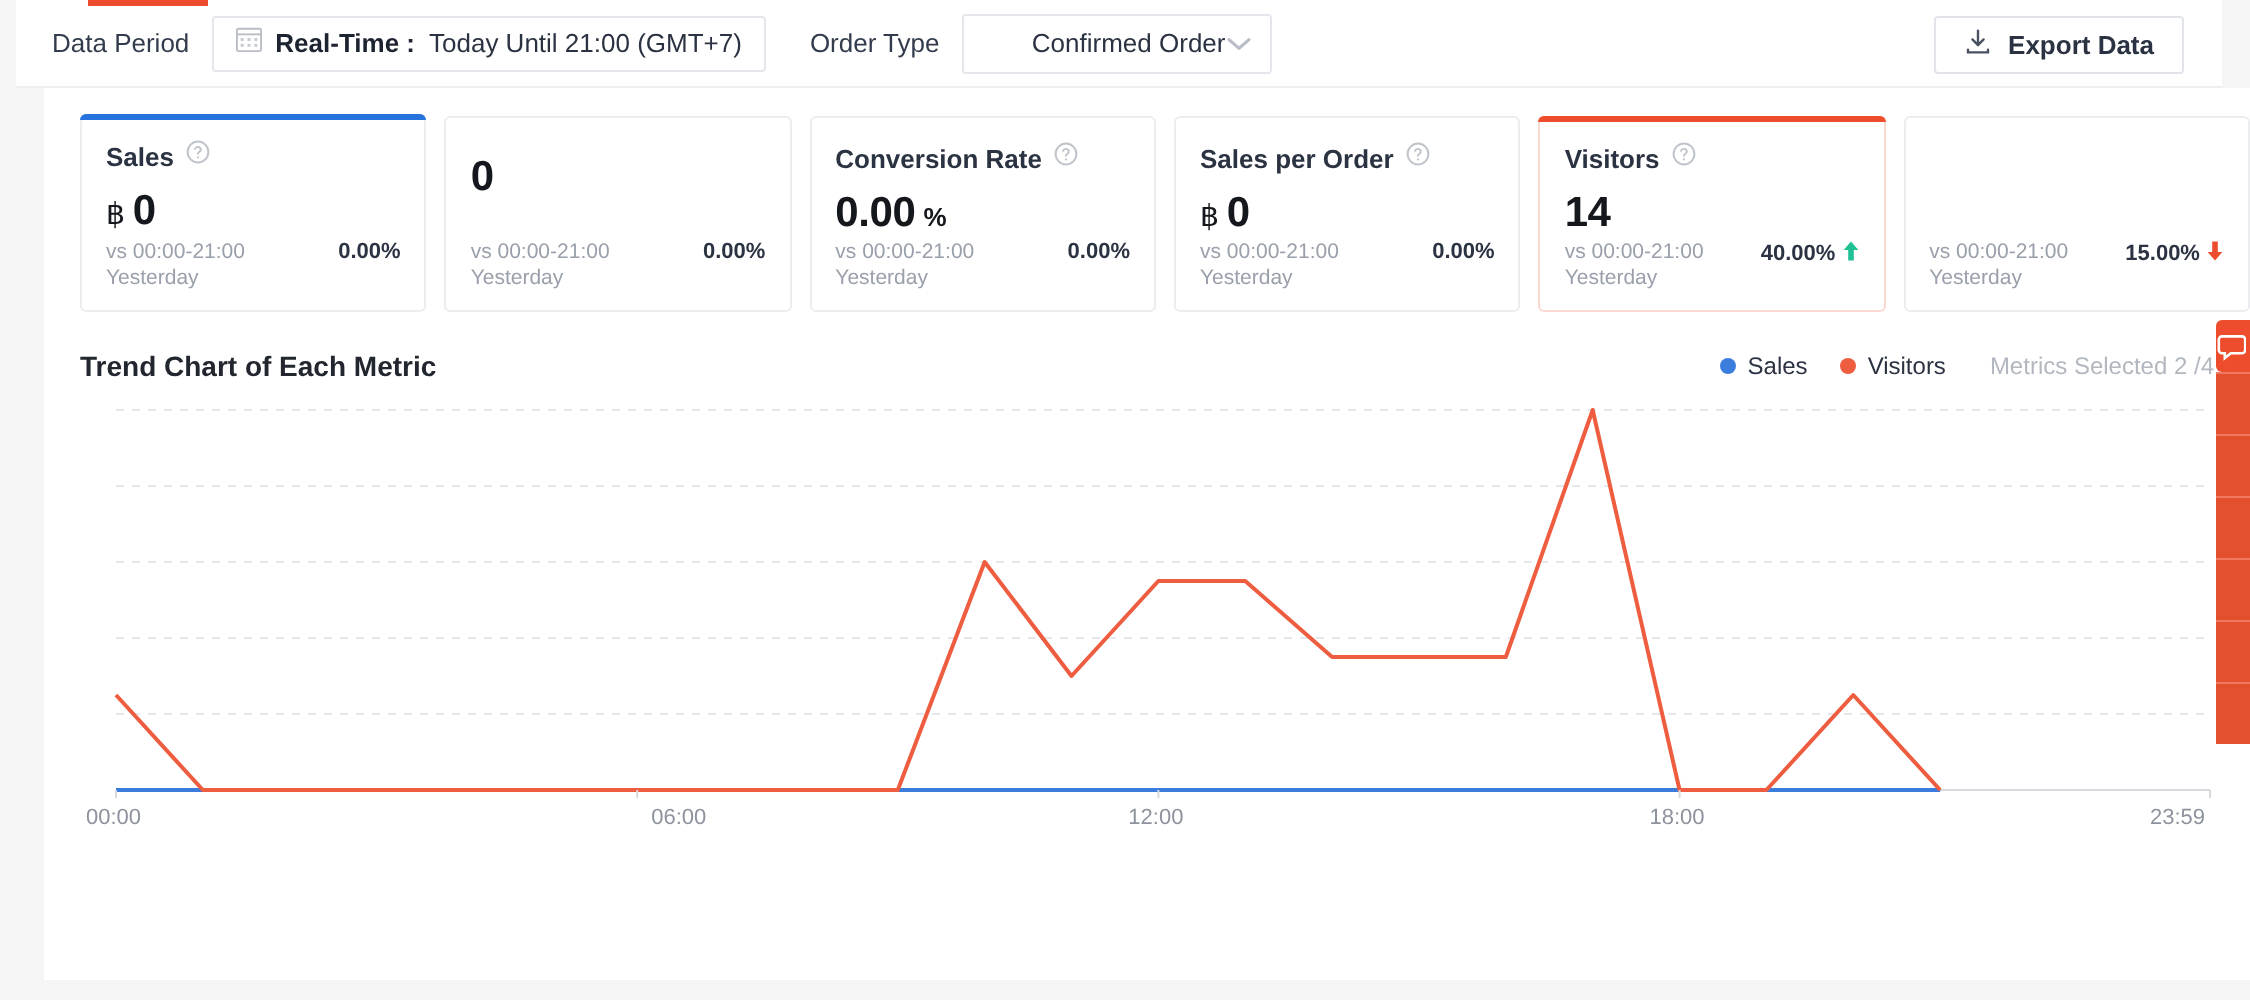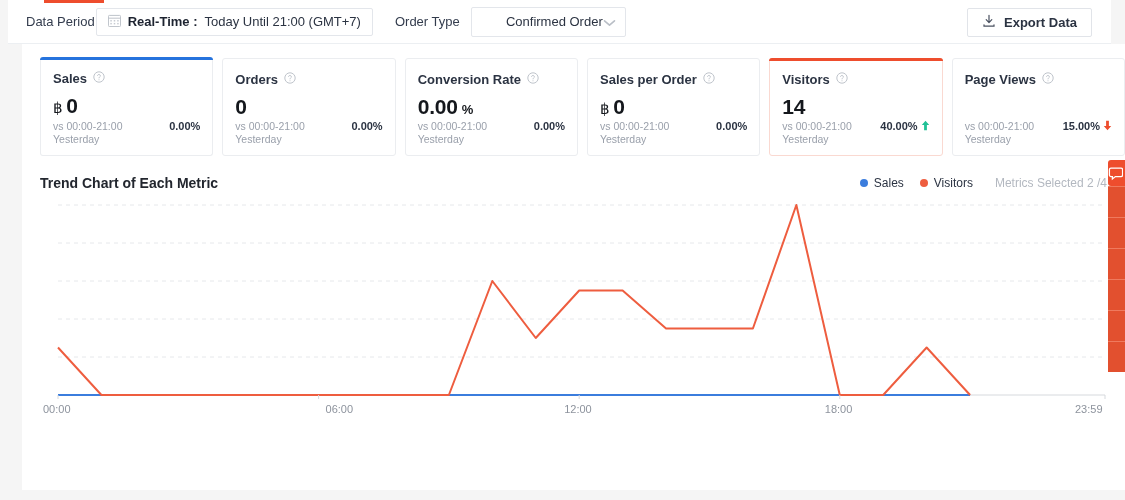--- a/index.html
+++ b/index.html
@@ -20,21 +20,21 @@
   }
   .topbar-accent {
     position: absolute; left: 36px; top: 0; width: 60px; height: 3px;
     background: #ee4d2d;
   }
   .tb-label {
     font-size: 13px; color: #333c4d; margin-left: 18px; white-space: nowrap;
   }
   .date-box {
     display: flex; align-items: center; gap: 7px;
-    margin-left: 1px; height: 28px; padding: 0 11px;
+    margin-left: 11px; height: 28px; padding: 0 11px;
     border: 1px solid #e3e6eb; border-radius: 2px; background: #fff;
   }
   .cal-icon { display:block; }
   .rt-strong { font-size: 13px; font-weight: bold; color: #1d2330; white-space: nowrap; }
   .rt-rest { font-size: 13px; color: #2b3342; white-space: nowrap; }
   .ot-label { font-size: 13px; color: #333c4d; margin-left: 22px; white-space: nowrap; }
   .select-box {
     margin-left: 11px; height: 30px; width: 155px; padding: 0 9px 0 11px;
     border: 1px solid #e3e6eb; border-radius: 2px; background: #fff;
     display: flex; align-items: center; justify-content: flex-end;
@@ -199,28 +199,20 @@
             <div class="m-cmp">
               <div>vs 00:00-21:00</div>
               <div>Yesterday</div>
             </div>
             <div class="m-delta">
               <span>0.00%</span>
             </div>
           </div>
         </div>
         <div class="metric">
-          <div class="m-head">
-            <span class="m-name">Orders</span>
-            <span class="q-icon"><svg width="12" height="12" viewBox="0 0 12 12">
-                <circle cx="6" cy="6" r="5.2" fill="none" stroke="#bfc4cb"></circle>
-                <path d="M4.5 4.4 a1.5 1.5 0 0 1 2.9 0.5 c0 1-1.4 1.05-1.4 2" fill="none" stroke="#bfc4cb" stroke-width="0.95" stroke-linecap="round"></path>
-                <circle cx="6" cy="8.7" r="0.55" fill="#bfc4cb"></circle>
-              </svg></span>
-          </div>
           <div class="m-value">
             <span>0</span>
           </div>
           <div class="m-foot">
             <div class="m-cmp">
               <div>vs 00:00-21:00</div>
               <div>Yesterday</div>
             </div>
             <div class="m-delta">
               <span>0.00%</span>
@@ -292,28 +284,20 @@
             </div>
             <div class="m-delta">
               <span>40.00%</span>
               <span><svg width="9" height="11" viewBox="0 0 9 11">
                   <path d="M4.5 0.8 L8.2 5 H5.9 V10.2 H3.1 V5 H0.8 Z" fill="#21c196"></path>
                 </svg></span>
             </div>
           </div>
         </div>
         <div class="metric">
-          <div class="m-head">
-            <span class="m-name">Page Views</span>
-            <span class="q-icon"><svg width="12" height="12" viewBox="0 0 12 12">
-                <circle cx="6" cy="6" r="5.2" fill="none" stroke="#bfc4cb"></circle>
-                <path d="M4.5 4.4 a1.5 1.5 0 0 1 2.9 0.5 c0 1-1.4 1.05-1.4 2" fill="none" stroke="#bfc4cb" stroke-width="0.95" stroke-linecap="round"></path>
-                <circle cx="6" cy="8.7" r="0.55" fill="#bfc4cb"></circle>
-              </svg></span>
-          </div>
           <div class="m-foot">
             <div class="m-cmp">
               <div>vs 00:00-21:00</div>
               <div>Yesterday</div>
             </div>
             <div class="m-delta">
               <span>15.00%</span>
               <span><svg width="9" height="11" viewBox="0 0 9 11">
                   <path d="M4.5 10.2 L0.8 6 H3.1 V0.8 H5.9 V6 H8.2 Z" fill="#ee4d2d"></path>
                 </svg></span>

